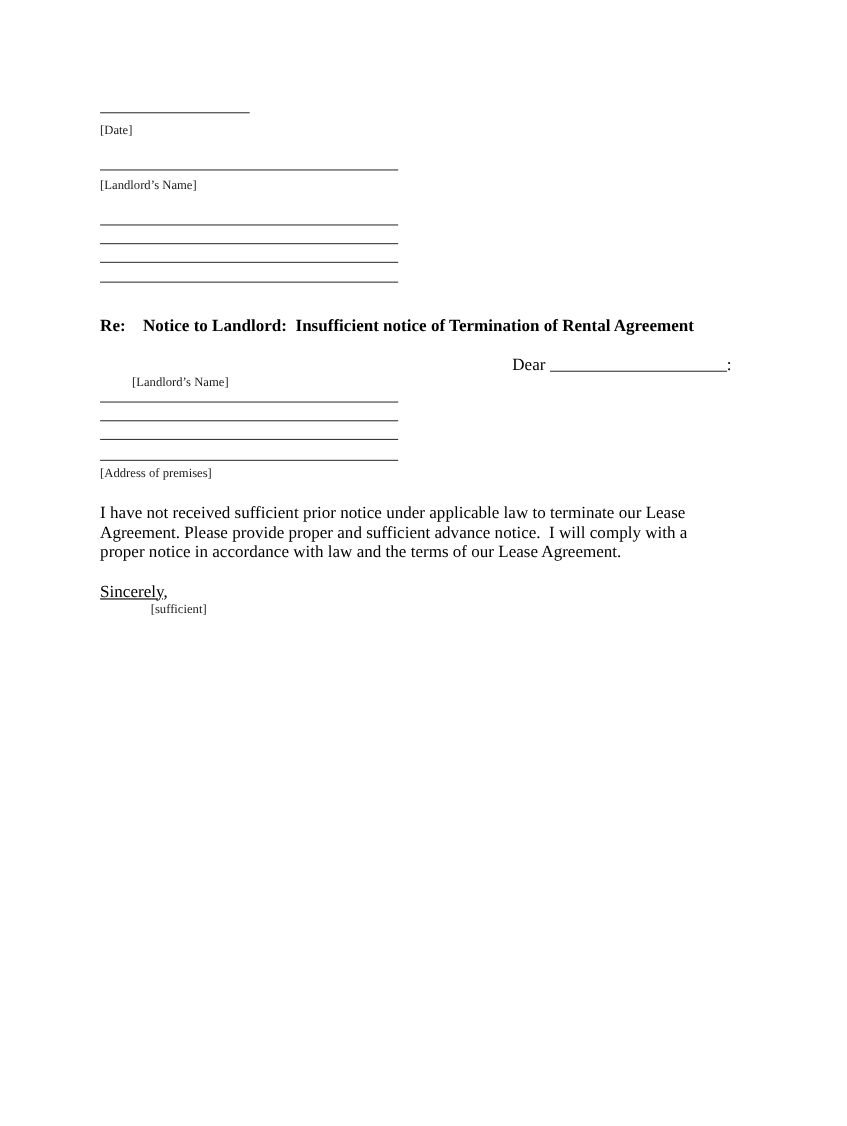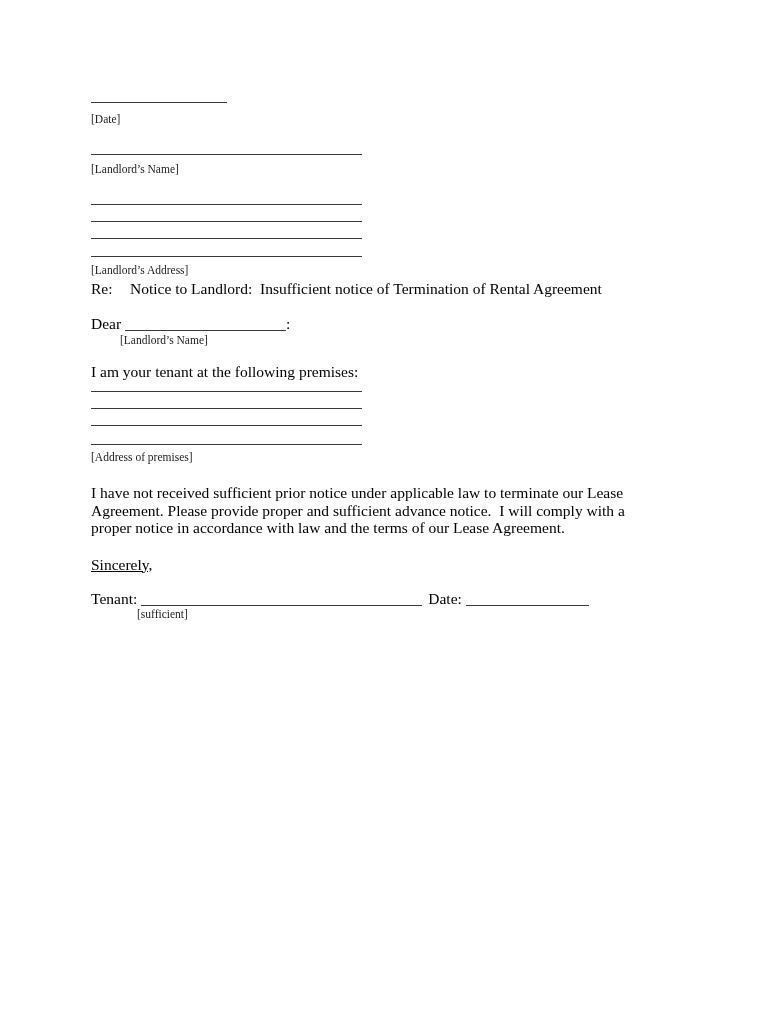--- a/index.html
+++ b/index.html
@@ -37,29 +37,29 @@
     color: #1c1c1c;
   }
   .lbl-date            { margin-top: 9px; }
   .rule-name           { margin-top: 28px; }
   .lbl-name            { margin-top: 7px; }
   .rule-addr-1         { margin-top: 28px; }
   .rule-addr-mid       { margin-top: 16px; }
   .rule-addr-last      { margin-top: 17px; }
   .lbl-addr            { margin-top: 6px; }
   .subject-row {
-    margin-top: 2px;
-    font-weight: normal;
+    margin-top: 30px;
+    font-weight: bold;
     white-space: pre-wrap;
   }
   .subject-prefix {
     display: inline-block;
     width: 39px;
   }
-  .dear-row            { margin-top: 16px; }
+  .dear-row            { margin-top: 16px; text-align: right; }
   .lbl-dear-name       { margin-left: 29px; }
   .premises-intro      { margin-top: 15px; }
   .rule-prem-1         { margin-top: 10px; }
   .rule-prem-mid       { margin-top: 16px; }
   .rule-prem-last      { margin-top: 18px; }
   .lbl-prem            { margin-top: 5px; }
   .body-paragraph {
     margin-top: 20px;
     line-height: 17.5px;
     white-space: pre-wrap;
@@ -86,36 +86,33 @@
     <div class="rule w-short"></div>
     <div class="lbl lbl-date">[Date]</div>
 
     <div class="rule w-long rule-name"></div>
     <div class="lbl lbl-name">[Landlord’s Name]</div>
 
     <div class="rule w-long rule-addr-1"></div>
     <div class="rule w-long rule-addr-mid"></div>
     <div class="rule w-long rule-addr-mid"></div>
     <div class="rule w-long rule-addr-last"></div>
-    <div class="lbl lbl-addr">[Landlord’s Address]</div>
 
     <div class="subject-row"><span class="subject-prefix">Re:</span><span>Notice to Landlord:  Insufficient notice of Termination of Rental Agreement</span></div>
 
     <div class="dear-row"><span>Dear</span> <span class="iblank blank-dear"></span><span>:</span></div>
     <div class="lbl lbl-dear-name">[Landlord’s Name]</div>
 
-    <div class="premises-intro">I am your tenant at the following premises:</div>
 
     <div class="rule w-long rule-prem-1"></div>
     <div class="rule w-long rule-prem-mid"></div>
     <div class="rule w-long rule-prem-mid"></div>
     <div class="rule w-long rule-prem-last"></div>
     <div class="lbl lbl-prem">[Address of premises]</div>
 
     <div class="body-paragraph">I have not received sufficient prior notice under applicable law to terminate our Lease Agreement. Please provide proper and sufficient advance notice.  I will comply with a proper notice in accordance with law and the terms of our Lease Agreement.</div>
 
     <div class="closing-row">Sincerely,</div>
 
-    <div class="signature-row"><span>Tenant:</span><span class="iblank blank-tenant"></span><span>Date:</span><span class="iblank blank-date"></span></div>
     <div class="lbl lbl-signature">[sufficient]</div>
 
   </div>
 </div>
 
 </body></html>

